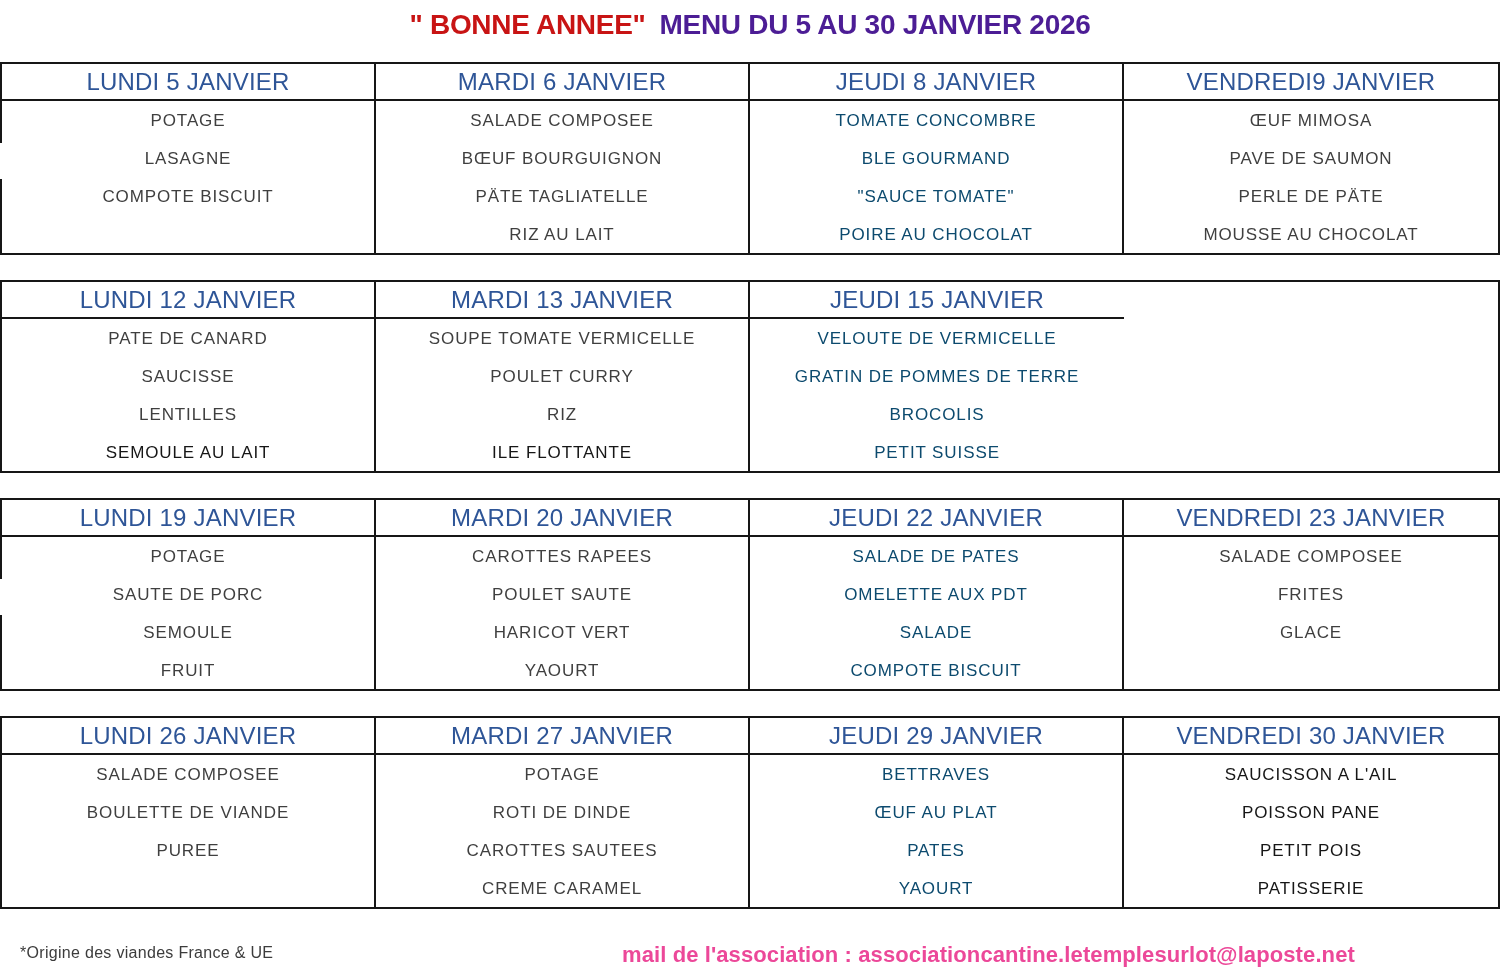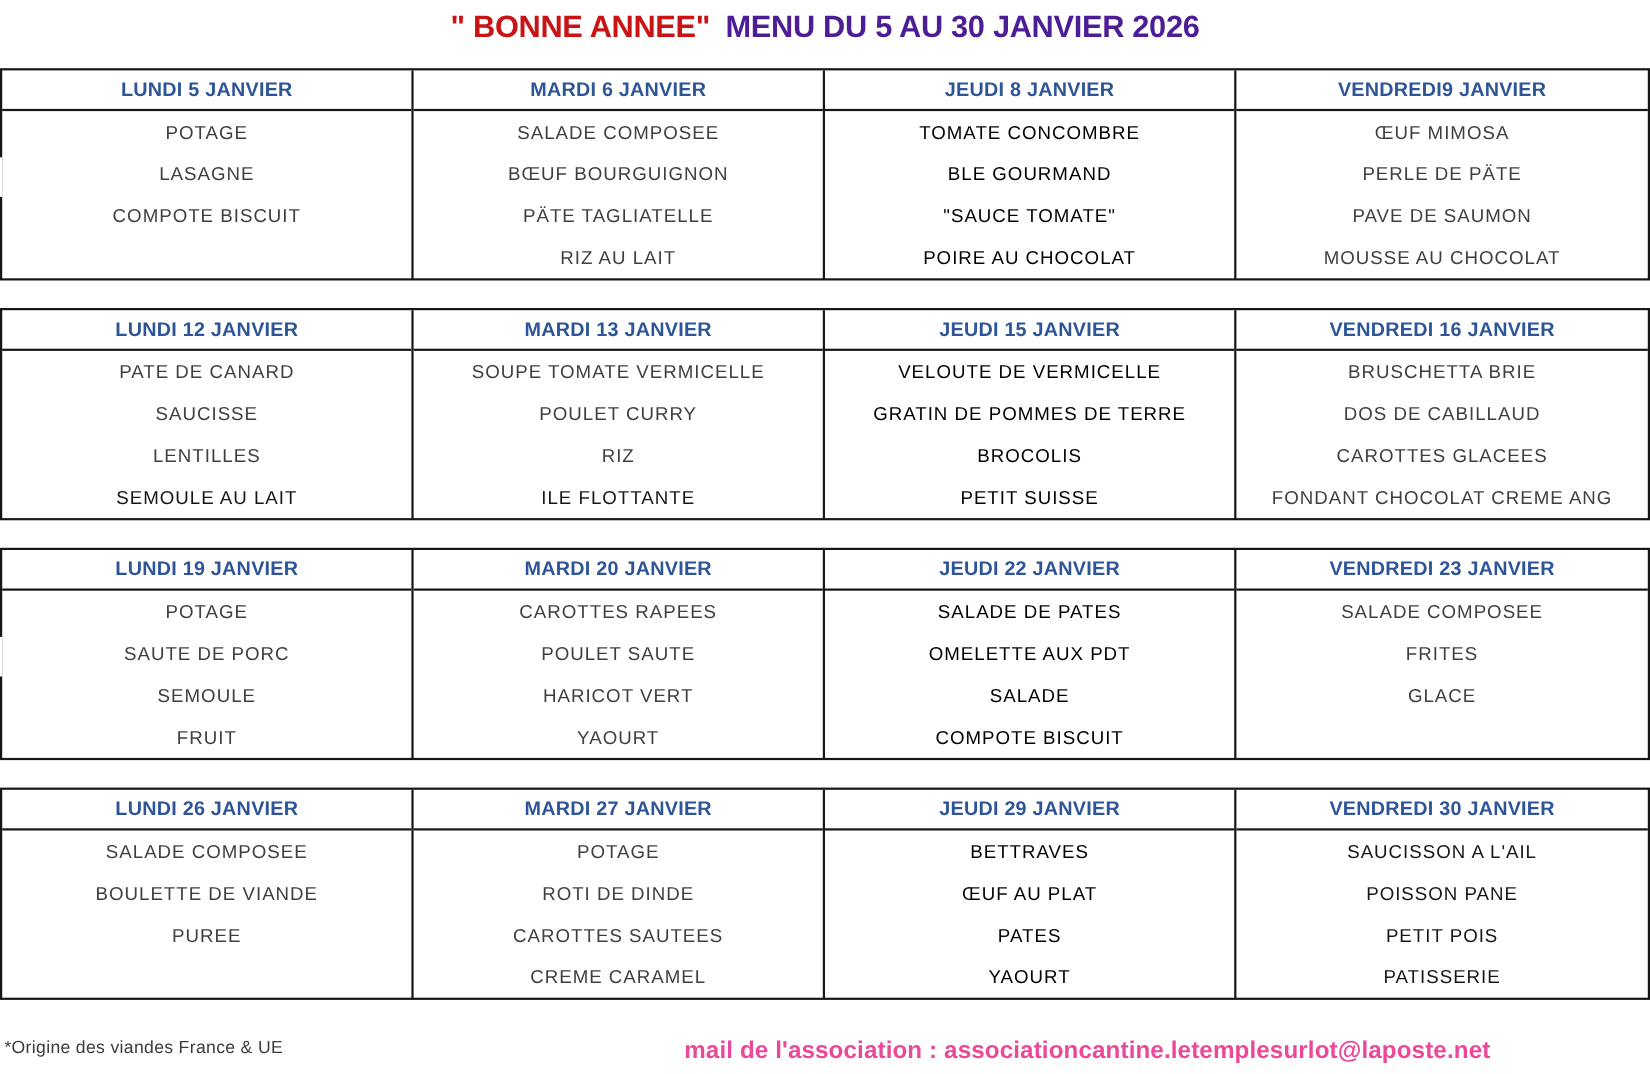--- a/index.html
+++ b/index.html
@@ -40,39 +40,39 @@
     width:2px; height:19%;
     background:#ffffff;
   }
   .day { display:flex; flex-direction:column; }
   .day:not(:last-child) { border-right:2px solid #161616; }
   .day-header {
     height:37px;
     border-bottom:2px solid #161616;
     display:flex; align-items:center; justify-content:center;
     color:#2e5597;
-    font-size:18px;
-    font-weight:700;
+    font-size:24px;
+    font-weight:400;
     letter-spacing:0.2px;
   }
   .day-body { flex:1; padding-top:1px; }
   .menu-item {
     height:38px;
     display:flex; align-items:center; justify-content:center;
     font-size:17px;
     font-weight:300;
     letter-spacing:0.9px;
     color:#3f3f3f;
   }
-  .day.green .menu-item { color:#000000; }
+  .day.green .menu-item { color:#0c4a6e; }
   .menu-item.bold { color:#161616; font-weight:400; }
 
   .footer { position:relative; margin-top:33px; height:26px; }
   .origin-note {
-    position:absolute; left:4px; top:2px;
+    position:absolute; left:20px; top:2px;
     font-size:16px; font-weight:300; color:#3c3c3c;
     letter-spacing:0.3px;
   }
   .mail-note {
     position:absolute; left:622px; top:0;
     font-size:22px; font-weight:700; color:#ec4899;
     letter-spacing:0.1px;
   }
 </style>
 </head>
@@ -107,22 +107,22 @@
             <div class="menu-item">TOMATE CONCOMBRE</div>
             <div class="menu-item">BLE GOURMAND</div>
             <div class="menu-item">"SAUCE TOMATE"</div>
             <div class="menu-item">POIRE AU CHOCOLAT</div>
           </div>
         </div>
         <div class="day">
           <div class="day-header">VENDREDI9 JANVIER</div>
           <div class="day-body">
             <div class="menu-item">ŒUF MIMOSA</div>
+            <div class="menu-item">PAVE DE SAUMON</div>
             <div class="menu-item">PERLE DE PÄTE</div>
-            <div class="menu-item">PAVE DE SAUMON</div>
             <div class="menu-item">MOUSSE AU CHOCOLAT</div>
           </div>
         </div>
       </div>
       <div class="week">
         <div class="day">
           <div class="day-header">LUNDI 12 JANVIER</div>
           <div class="day-body">
             <div class="menu-item">PATE DE CANARD</div>
             <div class="menu-item">SAUCISSE</div>
@@ -141,29 +141,20 @@
         </div>
         <div class="day green">
           <div class="day-header">JEUDI 15 JANVIER</div>
           <div class="day-body">
             <div class="menu-item">VELOUTE DE VERMICELLE</div>
             <div class="menu-item">GRATIN DE POMMES DE TERRE</div>
             <div class="menu-item">BROCOLIS</div>
             <div class="menu-item">PETIT SUISSE</div>
           </div>
         </div>
-        <div class="day">
-          <div class="day-header">VENDREDI 16 JANVIER</div>
-          <div class="day-body">
-            <div class="menu-item">BRUSCHETTA BRIE</div>
-            <div class="menu-item">DOS DE CABILLAUD</div>
-            <div class="menu-item">CAROTTES GLACEES</div>
-            <div class="menu-item">FONDANT CHOCOLAT CREME ANG</div>
-          </div>
-        </div>
       </div>
       <div class="week left-gap">
         <div class="day">
           <div class="day-header">LUNDI 19 JANVIER</div>
           <div class="day-body">
             <div class="menu-item">POTAGE</div>
             <div class="menu-item">SAUTE DE PORC</div>
             <div class="menu-item">SEMOULE</div>
             <div class="menu-item">FRUIT</div>
           </div>

